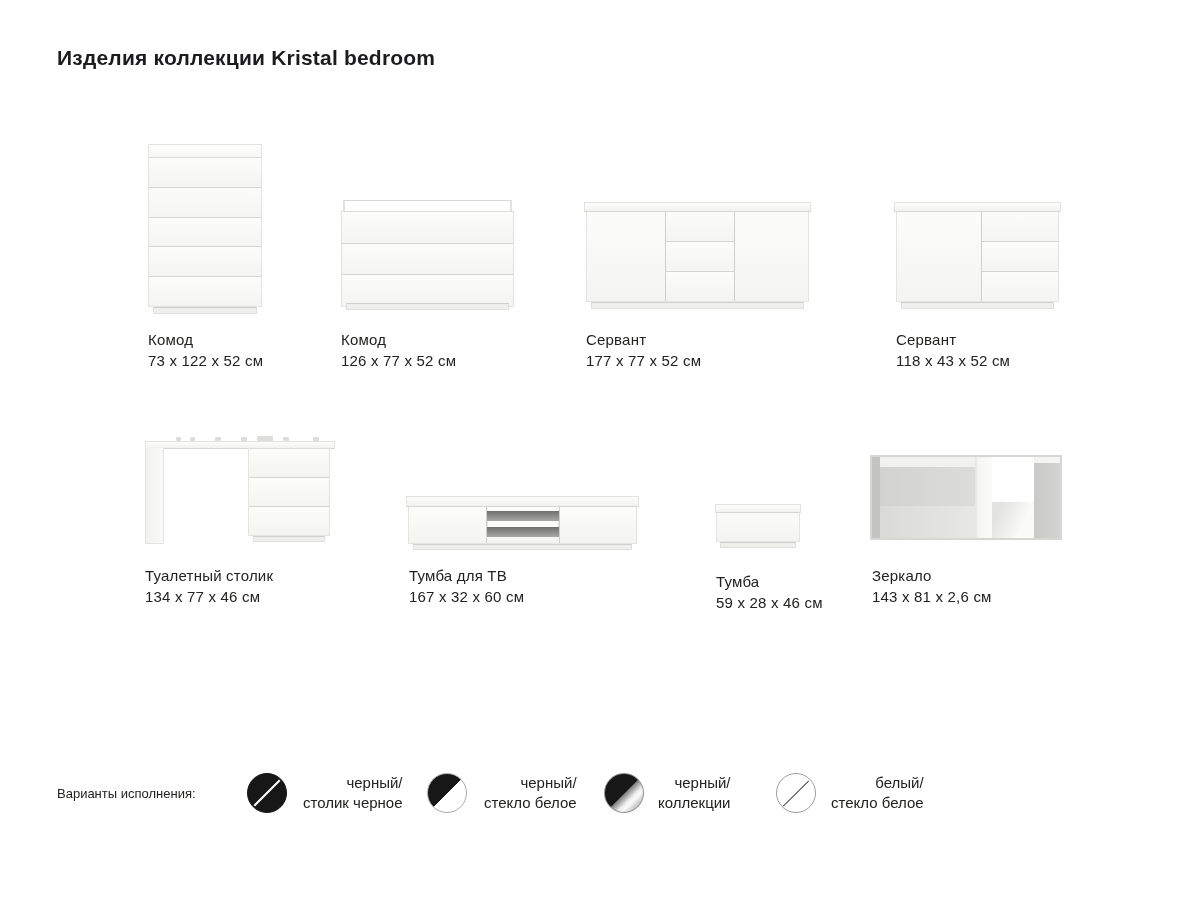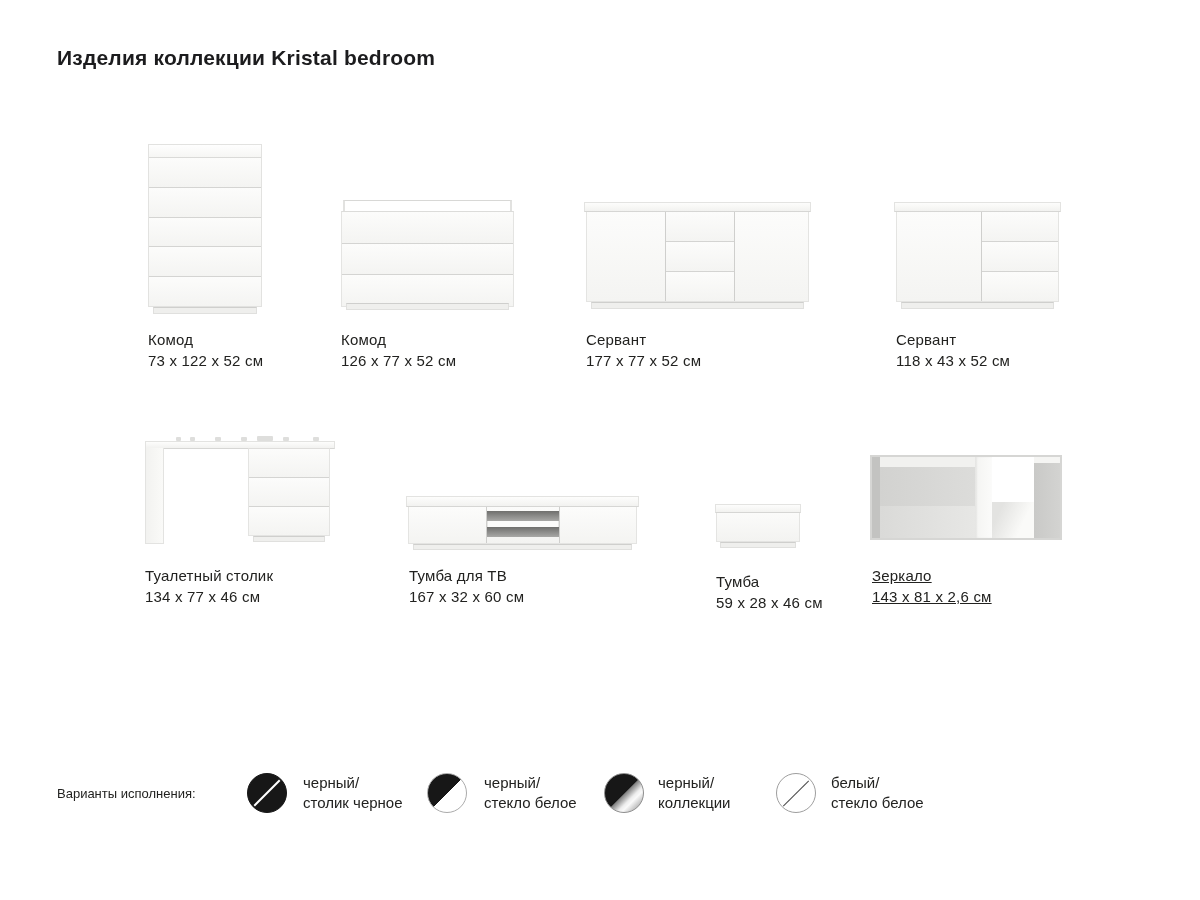--- a/index.html
+++ b/index.html
@@ -7,21 +7,21 @@
     width:1200px;height:900px;position:relative;background:#ffffff;
     font-family:"Liberation Sans", sans-serif;color:#1f1f1f;overflow:hidden;
   }
   
   .page-title{
     position:absolute;left:57px;top:46px;
     font-size:21px;font-weight:600;letter-spacing:.2px;color:#1c1c1e;
   }
   .prod-label{position:absolute;font-size:15px;line-height:21px;color:#222220;letter-spacing:.2px;}
   .legend-title{position:absolute;left:57px;top:784px;font-size:13px;line-height:20px;color:#222220;}
-  .v-label{position:absolute;top:773px;font-size:15px;line-height:20px;color:#222220;}
+  .v-label{position:absolute;top:773px;font-size:15px;line-height:20px;color:#222220;text-align:right;}
 
   
   .fig{position:absolute;}
   .slab{position:relative;background:linear-gradient(180deg,#fdfdfc,#f2f2f0);
         border:1px solid #e3e3e1;border-bottom:1px solid #d6d6d4;}
   .body-box{position:relative;background:linear-gradient(180deg,#fbfbfa,#f3f3f1);
         border:1px solid #e4e4e2;border-top:none;}
   .plinth{height:5px;margin:0 5px;background:#efefed;border:1px solid #e0e0de;border-top:1px solid #cfcfcd;}
   .drw{flex:1;background:linear-gradient(180deg,#fcfcfb,#f4f4f2);}
   .drw + .drw{border-top:1px solid #d4d4d2;}
@@ -197,21 +197,21 @@
   <div>134 x 77 x 46 см</div>
 </div>
 <div class="prod-label" style="left:409px;top:565px;">
   <div>Тумба для ТВ</div>
   <div>167 x 32 x 60 см</div>
 </div>
 <div class="prod-label" style="left:716px;top:565px;margin-top:6px;">
   <div>Тумба</div>
   <div>59 x 28 x 46 см</div>
 </div>
-<div class="prod-label" style="left:872px;top:565px;text-decoration:underline;">
+<div class="prod-label" style="left:872px;top:565px;">
   <div>Зеркало</div>
   <div>143 x 81 x 2,6 см</div>
 </div>
 
 <div class="legend-title">Варианты исполнения:</div>
 
 <div class="swatch s1" style="left:247px;">
   <div class="diag"></div>
 </div>
 <div class="v-label" style="left:303px;">

